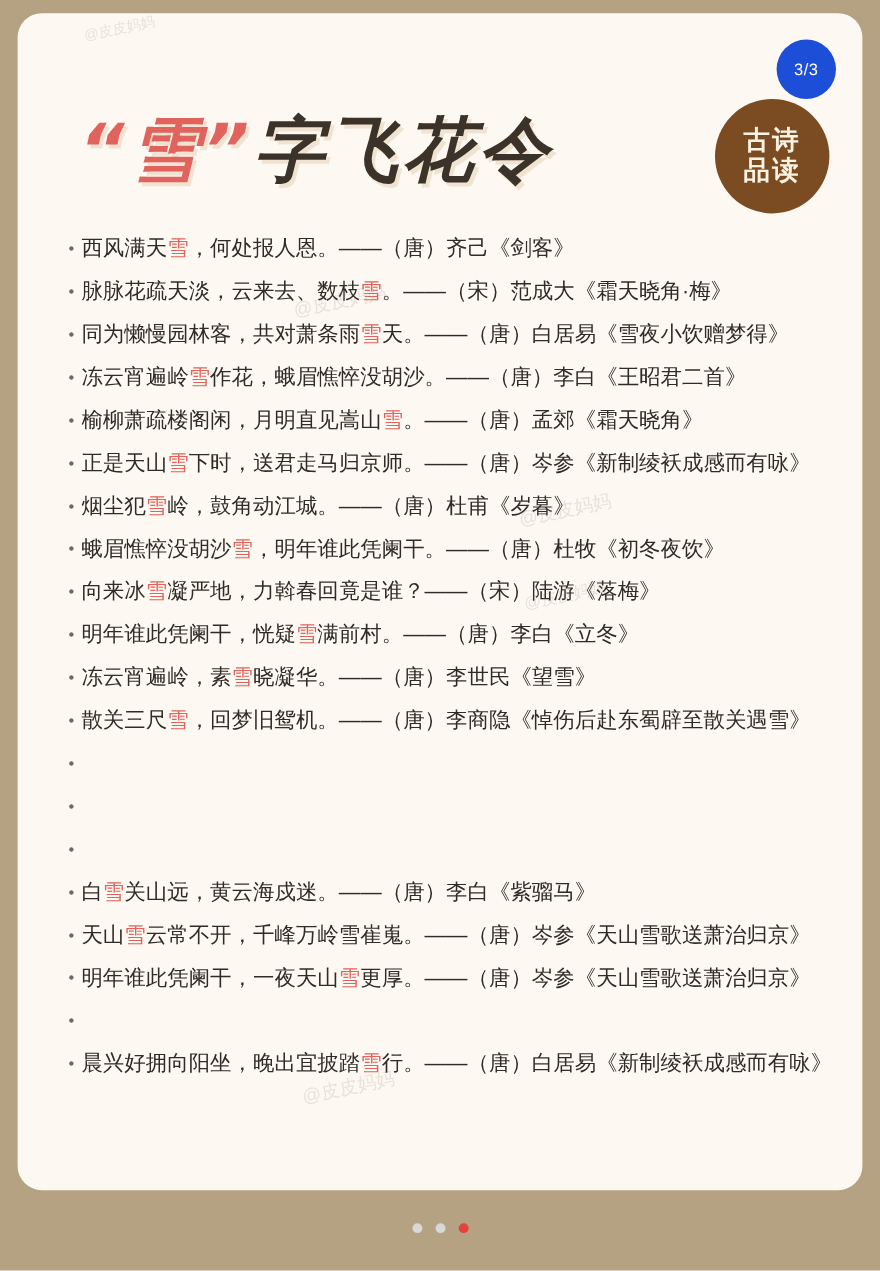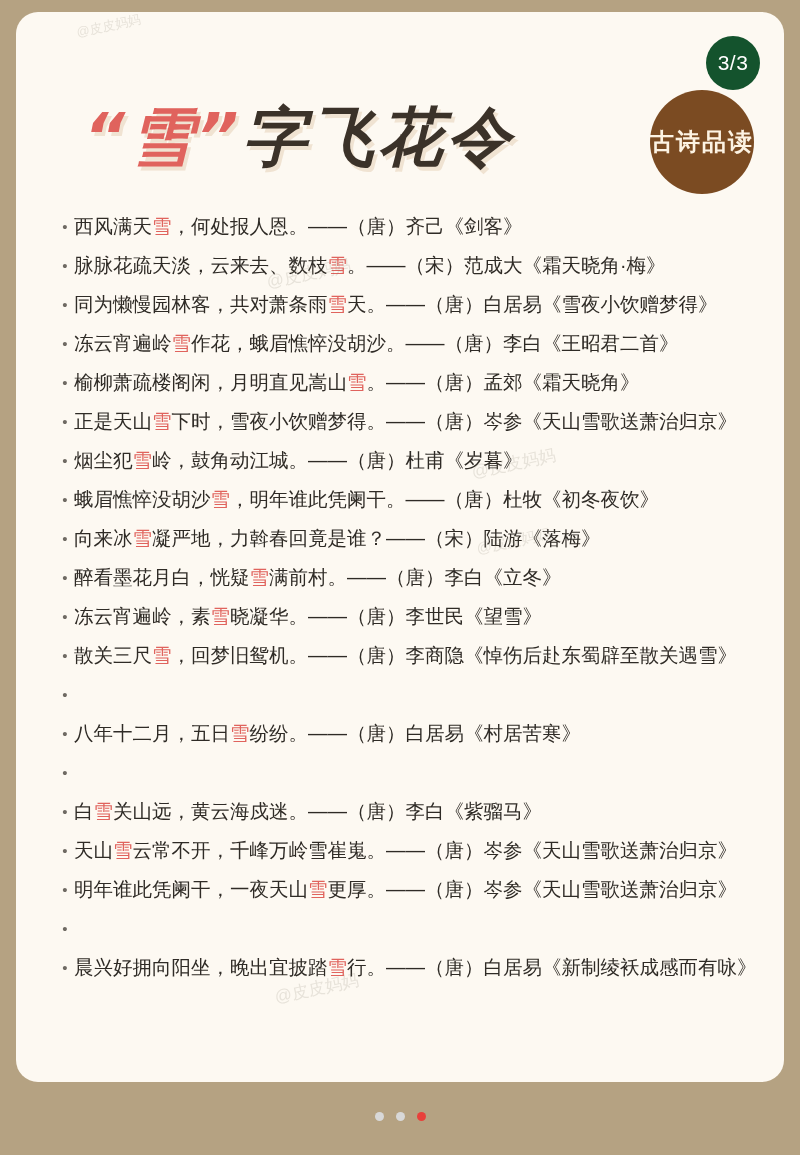--- a/index.html
+++ b/index.html
@@ -25,23 +25,23 @@
     overflow: hidden;
   }
   
   .page-counter {
     position: absolute;
     right: 24px;
     top: 24px;
     width: 54px;
     height: 54px;
     border-radius: 50%;
-    background: #14532d;
+    background: #1d4ed8;
     color: #ffffff;
-    font-size: 21px;
+    font-size: 15px;
     display: flex;
     align-items: center;
     justify-content: center;
     letter-spacing: 0.5px;
   }
   
   .title-wrap {
     position: absolute;
     left: 56px;
     top: 70px;
@@ -51,36 +51,35 @@
   .title {
     font-family: "DejaVu Sans", "Liberation Sans", sans-serif;
     font-size: 64px;
     font-weight: bold;
     line-height: 110px;
     white-space: nowrap;
     letter-spacing: 4px;
     color: #3b3229;
     text-shadow: 3px 4px 0 #f0e3d2;
     font-style: italic;
-    margin-left: 12px;
   }
   .title .hl {
     color: #e0635d;
   }
   .stamp {
     position: absolute;
     right: 30px;
     top: 78px;
     width: 104px;
     height: 104px;
     border-radius: 50%;
     background: #7b4b22;
     color: #fdf3e3;
     display: flex;
-    flex-direction: row;
+    flex-direction: column;
     align-items: center;
     justify-content: center;
     font-size: 24px;
     font-weight: bold;
     line-height: 1.18;
     letter-spacing: 2px;
   }
   
   .lines {
     position: absolute;
@@ -185,52 +184,51 @@
       <div class="line">
         <span class="bullet">•</span>
         <span class="ltext"><span>冻云宵遍岭</span><span class="hl">雪</span><span class="src">作花，蛾眉憔悴没胡沙。——（唐）李白《王昭君二首》</span></span>
       </div>
       <div class="line">
         <span class="bullet">•</span>
         <span class="ltext"><span>榆柳萧疏楼阁闲，月明直见嵩山</span><span class="hl">雪</span><span class="src">。——（唐）孟郊《霜天晓角》</span></span>
       </div>
       <div class="line">
         <span class="bullet">•</span>
-        <span class="ltext"><span>正是天山</span><span class="hl">雪</span><span class="src">下时，雪夜小饮赠梦得。——（唐）岑参《天山雪歌送萧治归京》</span></span>
+        <span class="ltext"><span>正是天山</span><span class="hl">雪</span><span class="src">下时，送君走马归京师。——（唐）岑参《新制绫袄成感而有咏》</span></span>
       </div>
       <div class="line">
         <span class="bullet">•</span>
         <span class="ltext"><span>烟尘犯</span><span class="hl">雪</span><span class="src">岭，鼓角动江城。——（唐）杜甫《岁暮》</span></span>
       </div>
       <div class="line">
         <span class="bullet">•</span>
         <span class="ltext"><span>蛾眉憔悴没胡沙</span><span class="hl">雪</span><span class="src">，明年谁此凭阑干。——（唐）杜牧《初冬夜饮》</span></span>
       </div>
       <div class="line">
         <span class="bullet">•</span>
         <span class="ltext"><span>向来冰</span><span class="hl">雪</span><span class="src">凝严地，力斡春回竟是谁？——（宋）陆游《落梅》</span></span>
       </div>
       <div class="line">
         <span class="bullet">•</span>
-        <span class="ltext"><span>醉看墨花月白，恍疑</span><span class="hl">雪</span><span class="src">满前村。——（唐）李白《立冬》</span></span>
+        <span class="ltext"><span>明年谁此凭阑干，恍疑</span><span class="hl">雪</span><span class="src">满前村。——（唐）李白《立冬》</span></span>
       </div>
       <div class="line">
         <span class="bullet">•</span>
         <span class="ltext"><span>冻云宵遍岭，素</span><span class="hl">雪</span><span class="src">晓凝华。——（唐）李世民《望雪》</span></span>
       </div>
       <div class="line">
         <span class="bullet">•</span>
         <span class="ltext"><span>散关三尺</span><span class="hl">雪</span><span class="src">，回梦旧鸳机。——（唐）李商隐《悼伤后赴东蜀辟至散关遇雪》</span></span>
       </div>
       <div class="line">
         <span class="bullet">•</span>
       </div>
       <div class="line">
         <span class="bullet">•</span>
-        <span class="ltext"><span>八年十二月，五日</span><span class="hl">雪</span><span class="src">纷纷。——（唐）白居易《村居苦寒》</span></span>
       </div>
       <div class="line">
         <span class="bullet">•</span>
       </div>
       <div class="line">
         <span class="bullet">•</span>
         <span class="ltext"><span>白</span><span class="hl">雪</span><span class="src">关山远，黄云海戍迷。——（唐）李白《紫骝马》</span></span>
       </div>
       <div class="line">
         <span class="bullet">•</span>

